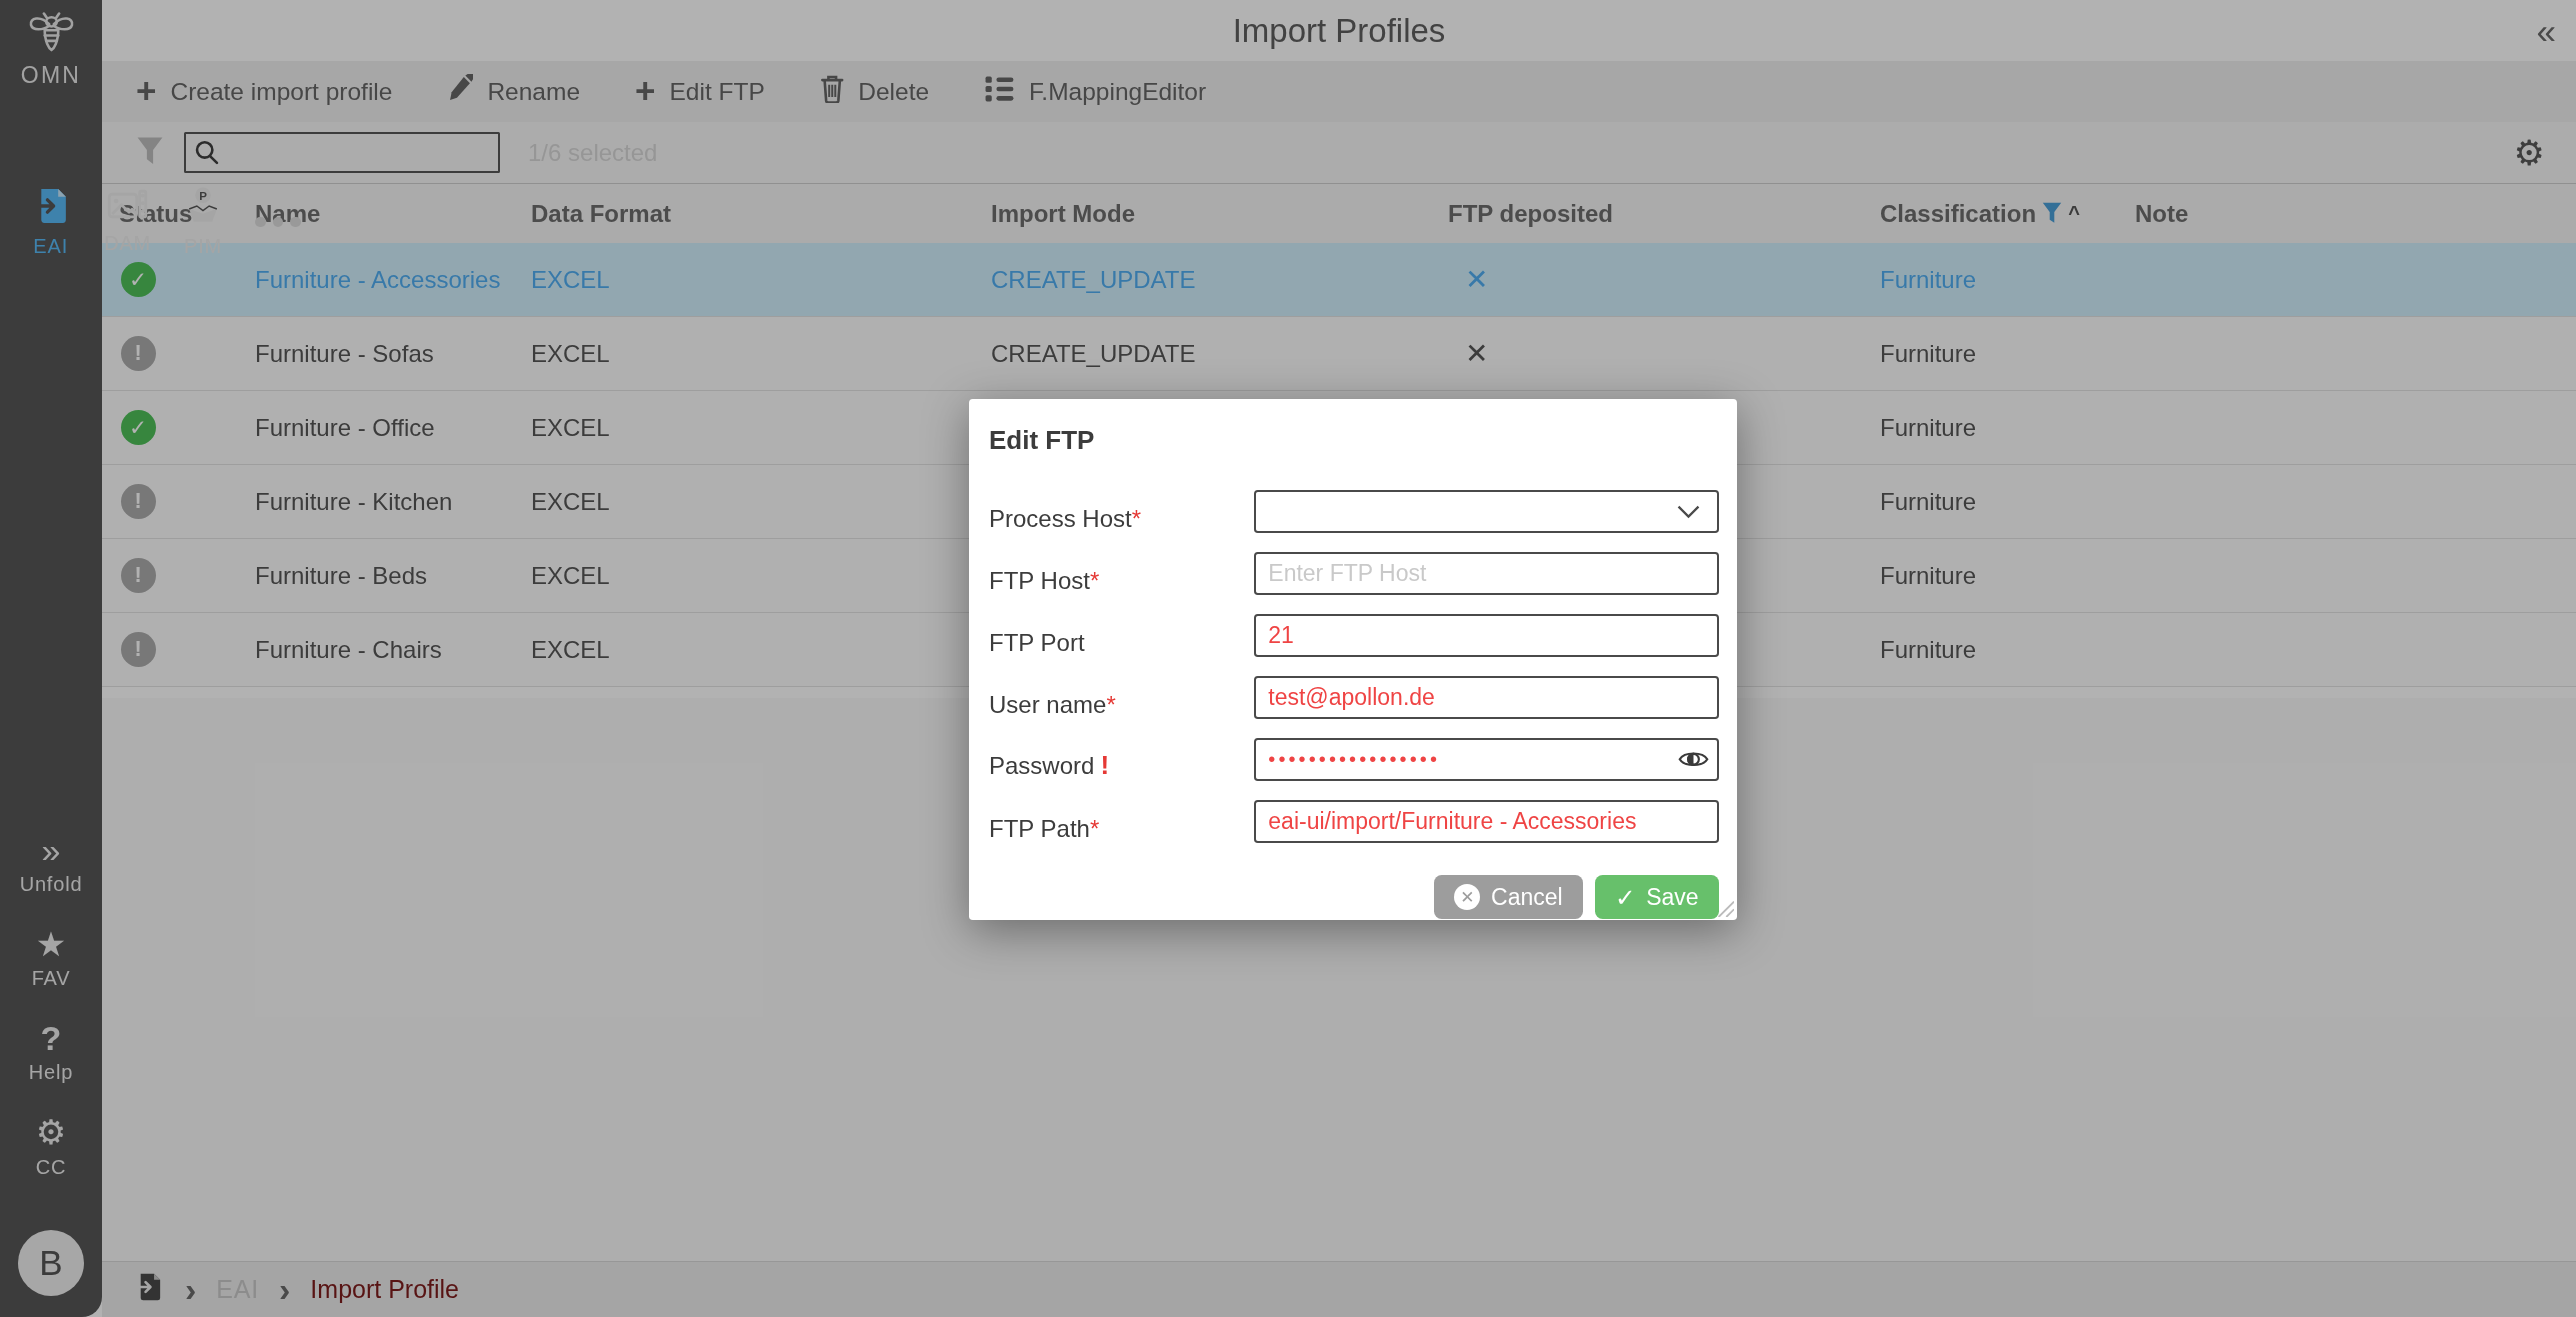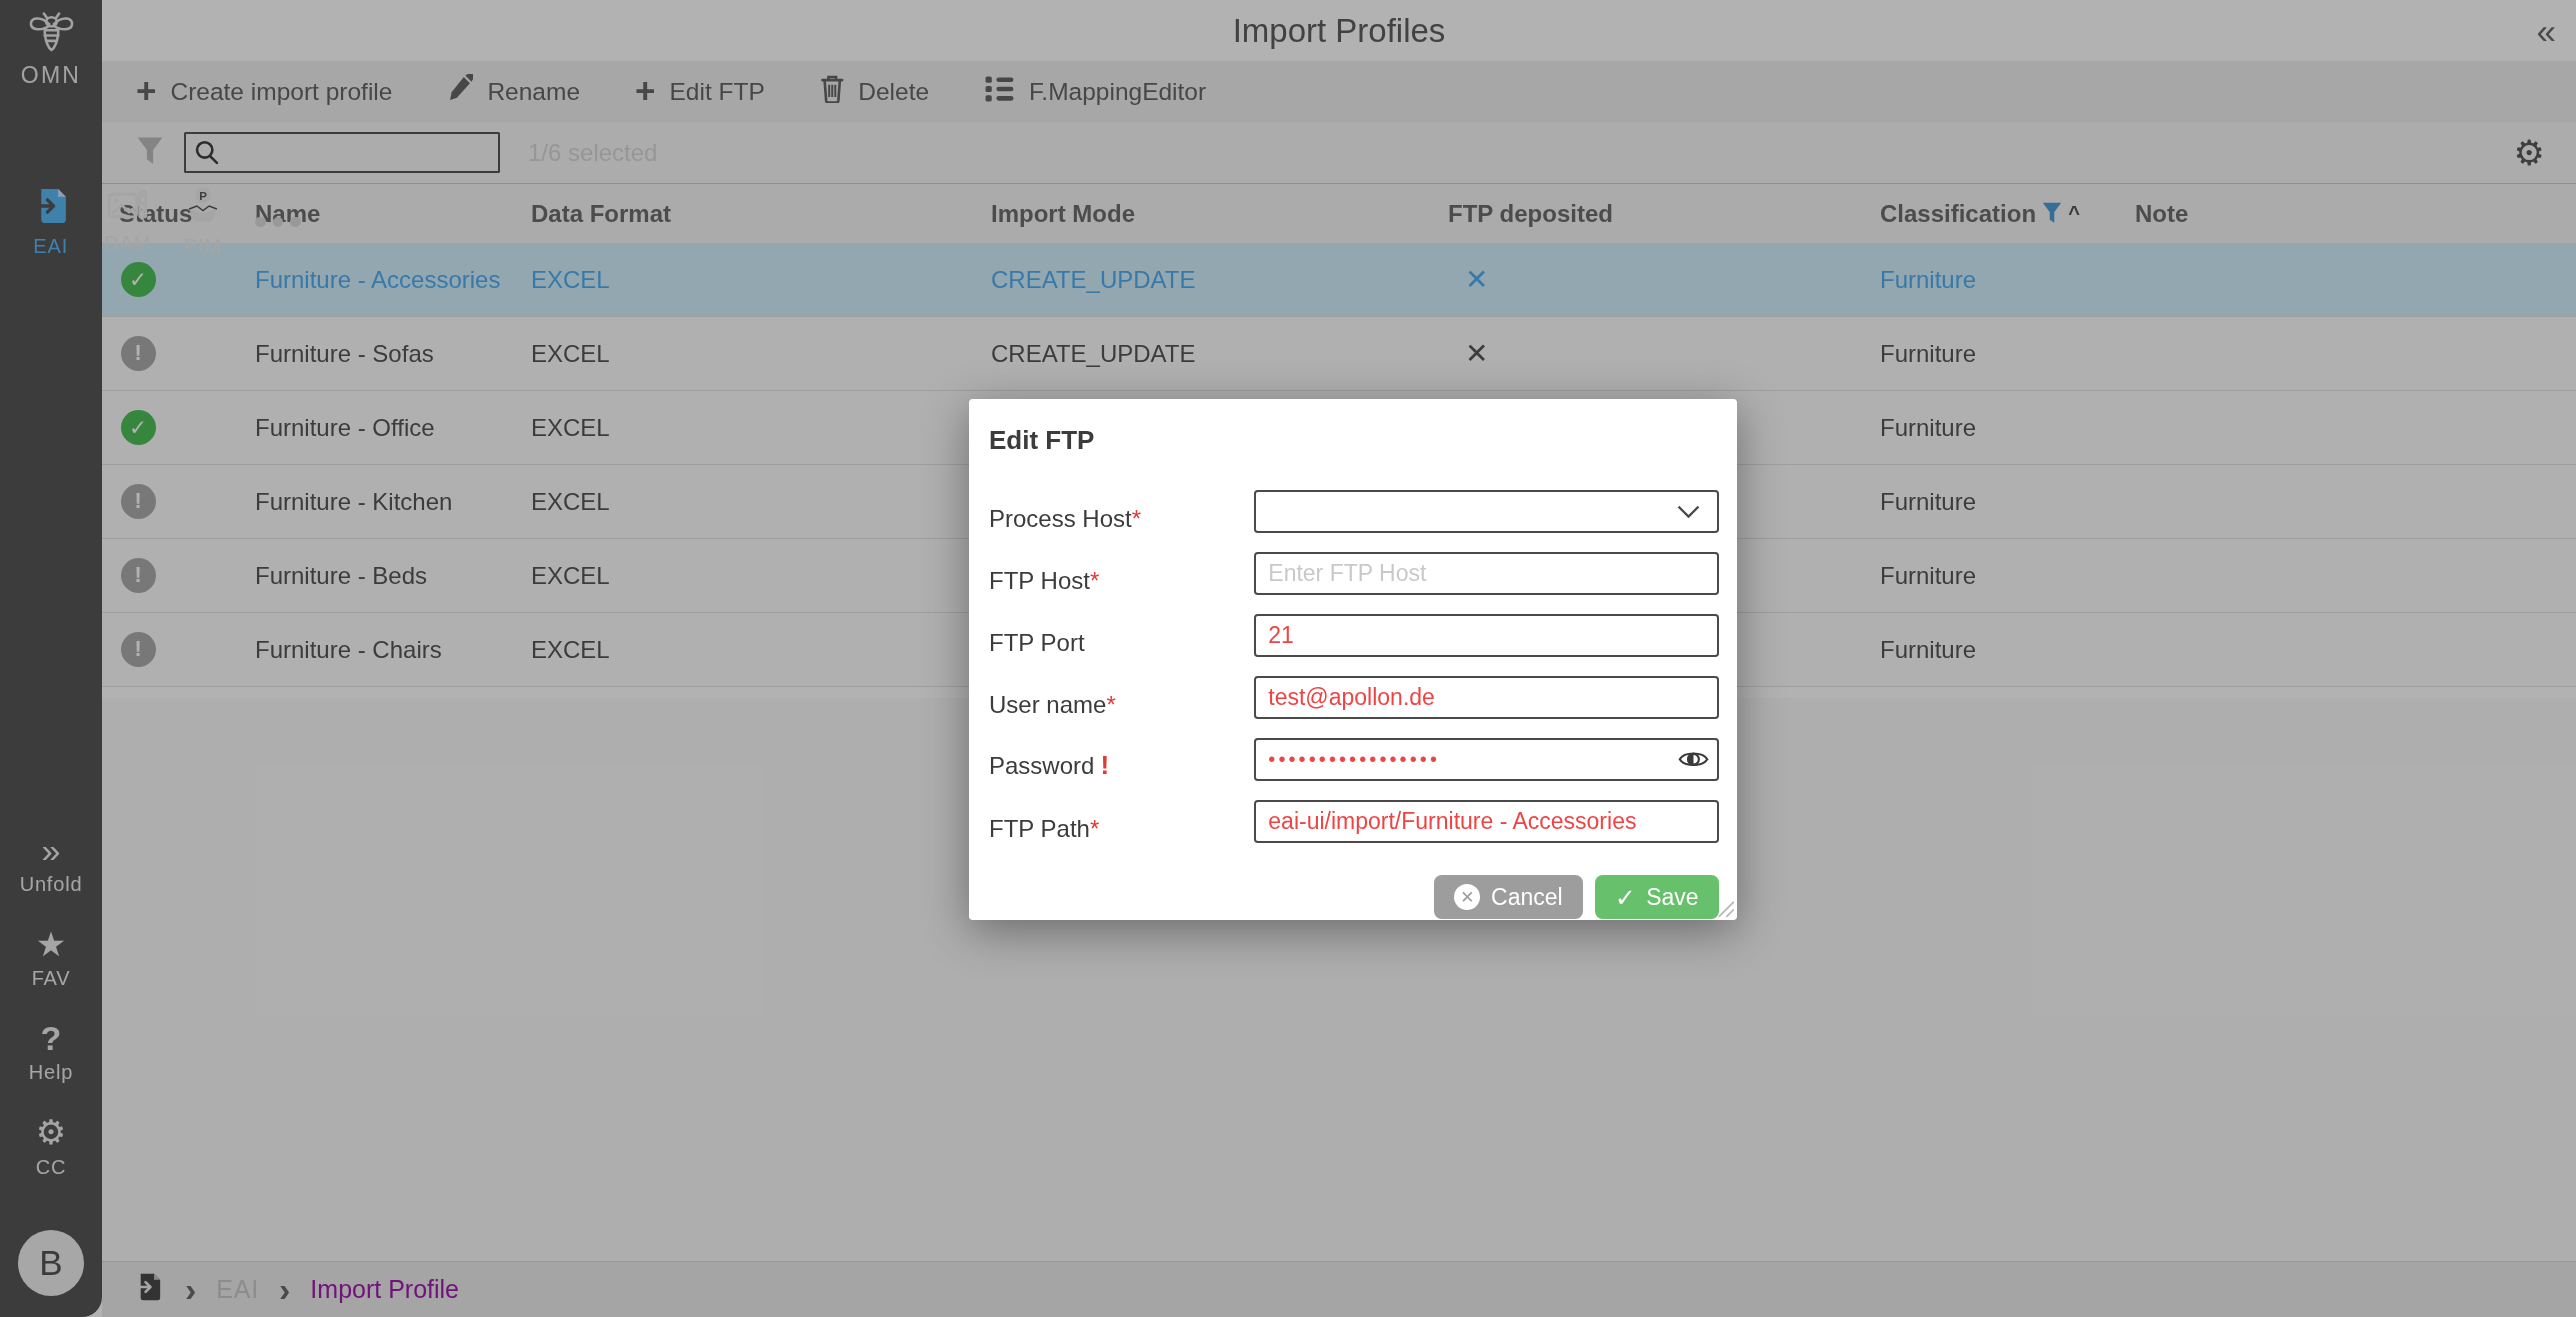--- a/index.html
+++ b/index.html
@@ -67,21 +67,21 @@
   .c-x { font-size:28px; padding-left:17px; }
 
   .empty-zone { background:#fafafa; position:absolute; top:698px; bottom:56px; left:0; right:0; }
 
   .breadcrumbbar {
     position:absolute; left:0; right:0; bottom:0; height:56px; background:#ececec; border-top:1.5px solid #d8d8d8;
     display:flex; align-items:center; gap:20px; padding-left:29px; font-size:25px;
   }
   .bc-sep { font-size:34px; font-weight:bold; color:#6a6a6a; line-height:31px; }
   .bc-eai { color:#c9c9c9; letter-spacing:0.8px; }
-  .bc-current { color:#a21caf; cursor:pointer; }
+  .bc-current { color:#7f1d1d; cursor:pointer; }
 
   
   .dim { position:absolute; inset:0; background:rgba(0,0,0,0.30); z-index:40; }
 
   
   .modal {
     position:absolute; left:969px; top:399px; width:768px; height:521px; z-index:50;
     background:#ffffff; border-radius:3.8px; box-shadow:0 10.7px 46px rgba(0,0,0,0.38);
     padding:26px 18.4px 0 20px;
   }

